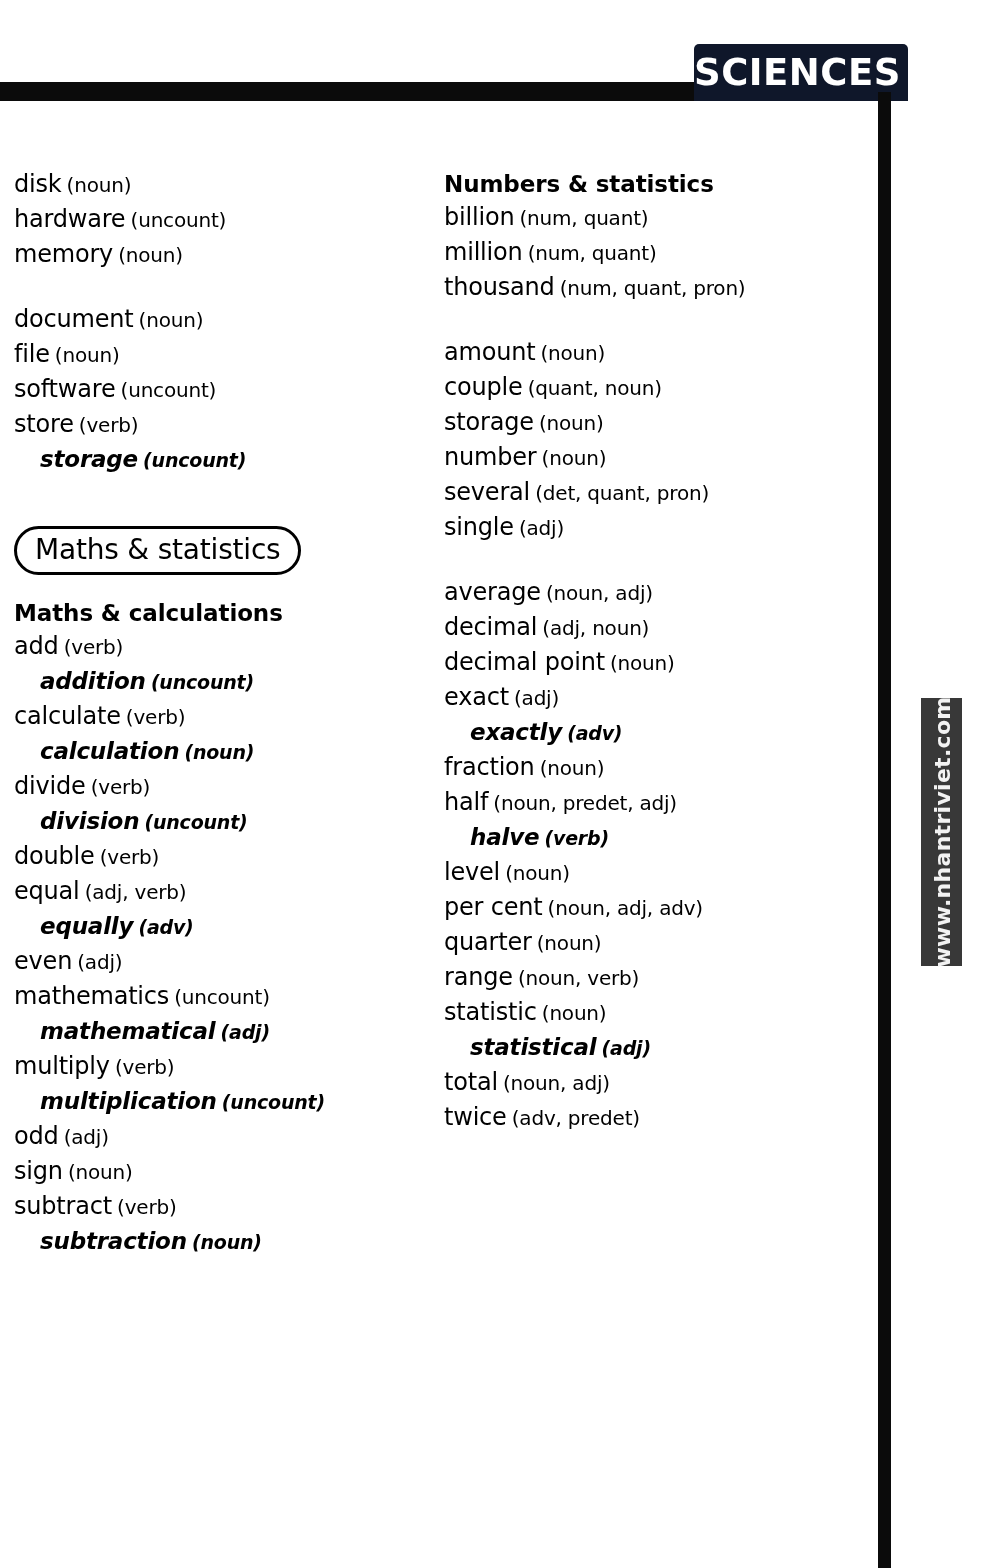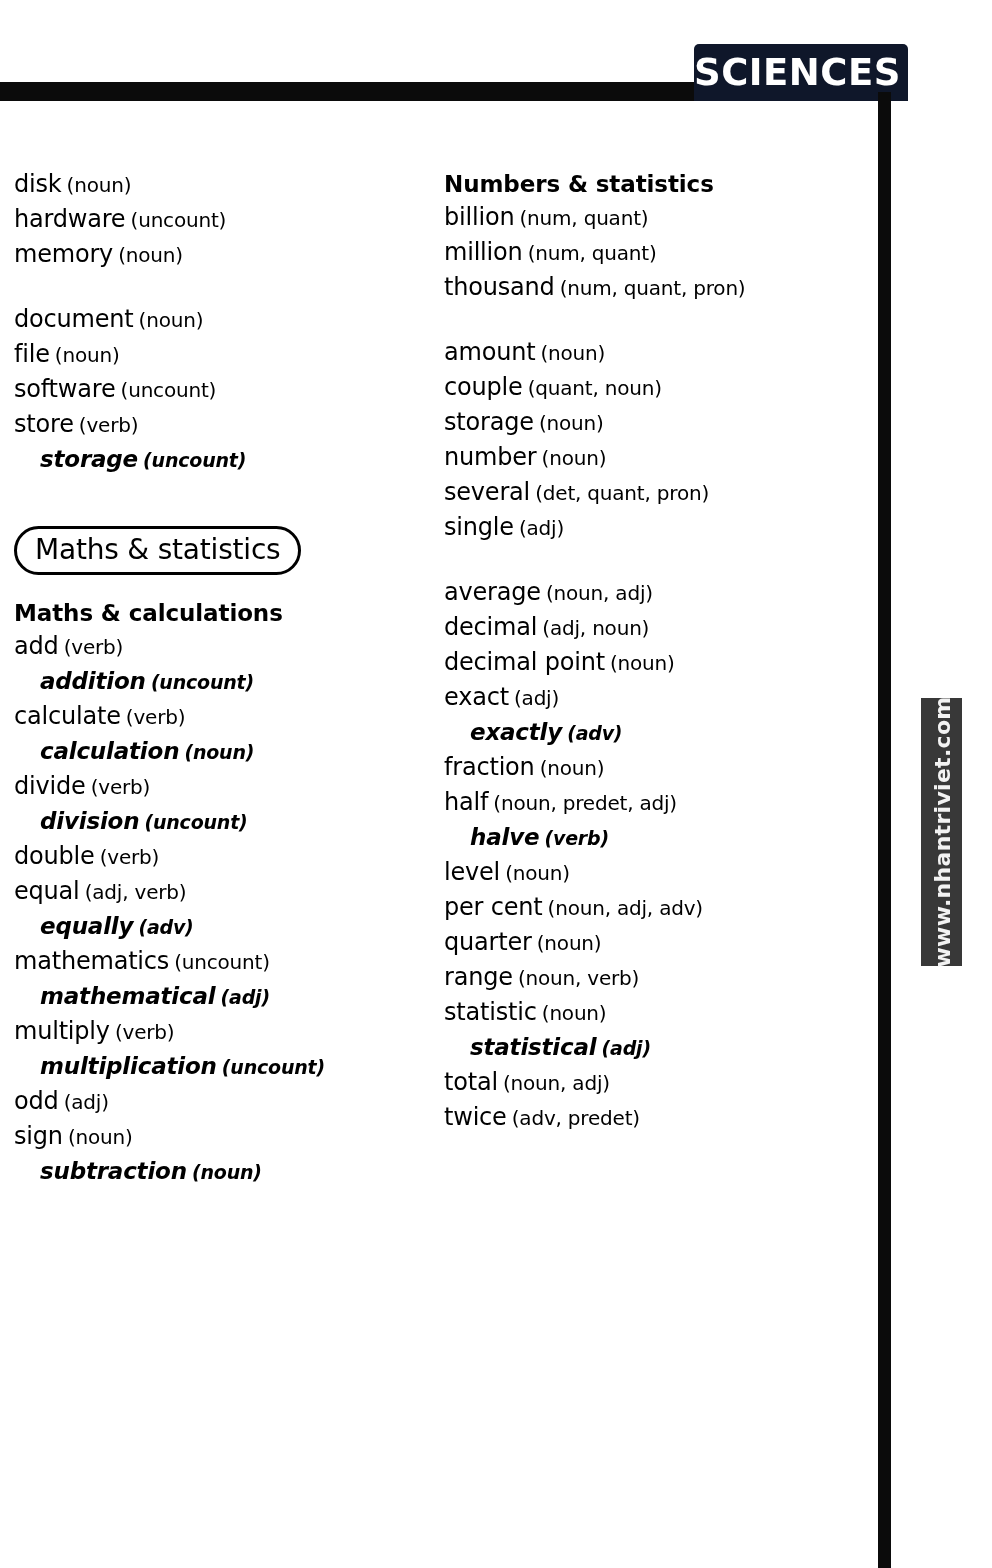--- a/index.html
+++ b/index.html
@@ -183,26 +183,28 @@
         <div class="group-heading">Maths &amp; calculations</div>
         <div class="entry"><span class="word">add</span> <span class="pos">(verb)</span></div>
         <div class="entry sub"><span class="word">addition</span> <span class="pos">(uncount)</span></div>
         <div class="entry"><span class="word">calculate</span> <span class="pos">(verb)</span></div>
         <div class="entry sub"><span class="word">calculation</span> <span class="pos">(noun)</span></div>
         <div class="entry"><span class="word">divide</span> <span class="pos">(verb)</span></div>
         <div class="entry sub"><span class="word">division</span> <span class="pos">(uncount)</span></div>
         <div class="entry"><span class="word">double</span> <span class="pos">(verb)</span></div>
         <div class="entry"><span class="word">equal</span> <span class="pos">(adj, verb)</span></div>
         <div class="entry sub"><span class="word">equally</span> <span class="pos">(adv)</span></div>
+        <div class="entry"><span class="word">even</span> <span class="pos">(adj)</span></div>
         <div class="entry"><span class="word">mathematics</span> <span class="pos">(uncount)</span></div>
         <div class="entry sub"><span class="word">mathematical</span> <span class="pos">(adj)</span></div>
         <div class="entry"><span class="word">multiply</span> <span class="pos">(verb)</span></div>
         <div class="entry sub"><span class="word">multiplication</span> <span class="pos">(uncount)</span></div>
         <div class="entry"><span class="word">odd</span> <span class="pos">(adj)</span></div>
         <div class="entry"><span class="word">sign</span> <span class="pos">(noun)</span></div>
+        <div class="entry"><span class="word">subtract</span> <span class="pos">(verb)</span></div>
         <div class="entry sub"><span class="word">subtraction</span> <span class="pos">(noun)</span></div>
       </div></div>
   <div class="column" id="col-right">
       <div class="group">
         <div class="group-heading">Numbers &amp; statistics</div>
         <div class="entry"><span class="word">billion</span> <span class="pos">(num, quant)</span></div>
         <div class="entry"><span class="word">million</span> <span class="pos">(num, quant)</span></div>
         <div class="entry"><span class="word">thousand</span> <span class="pos">(num, quant, pron)</span></div>
       </div>
       <div class="group">

